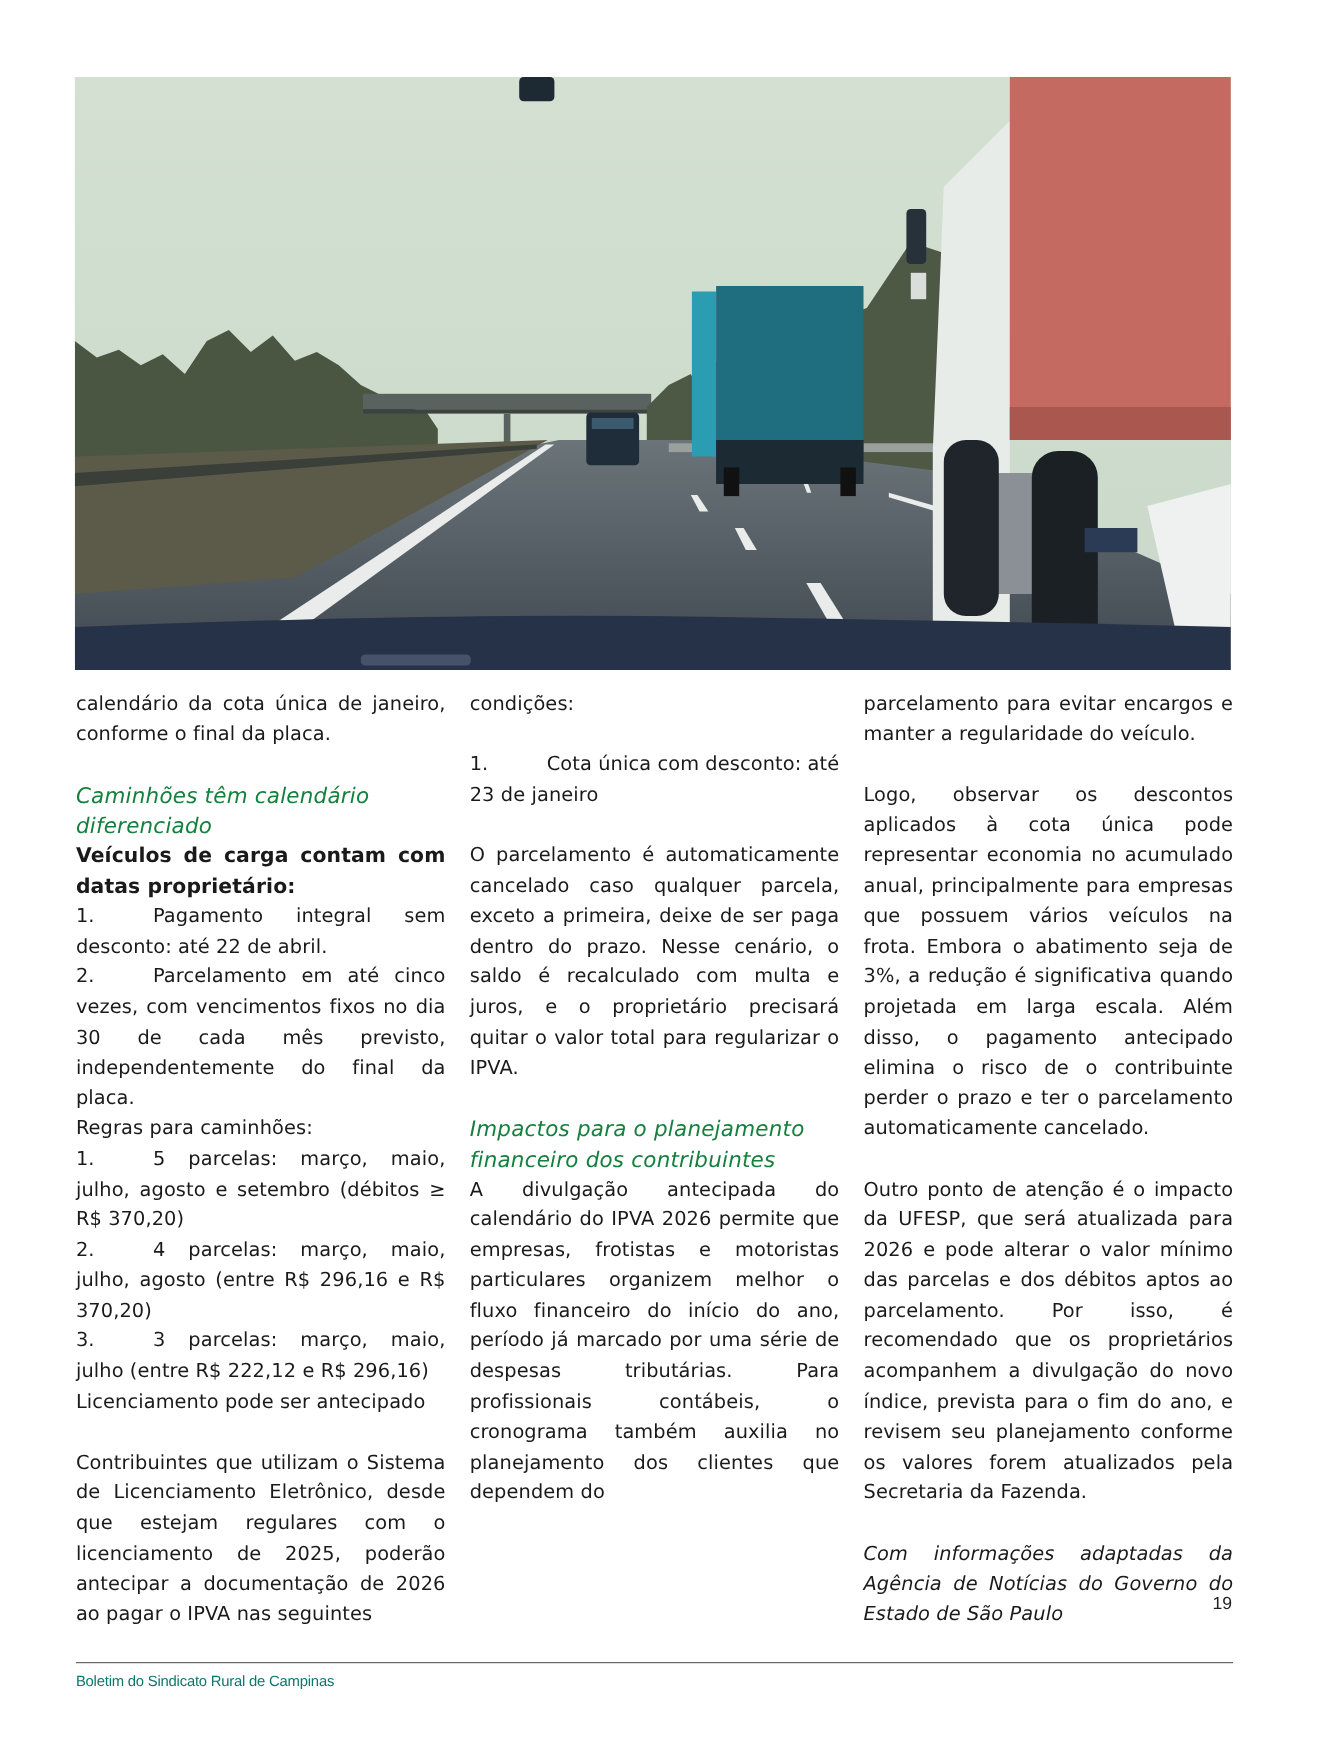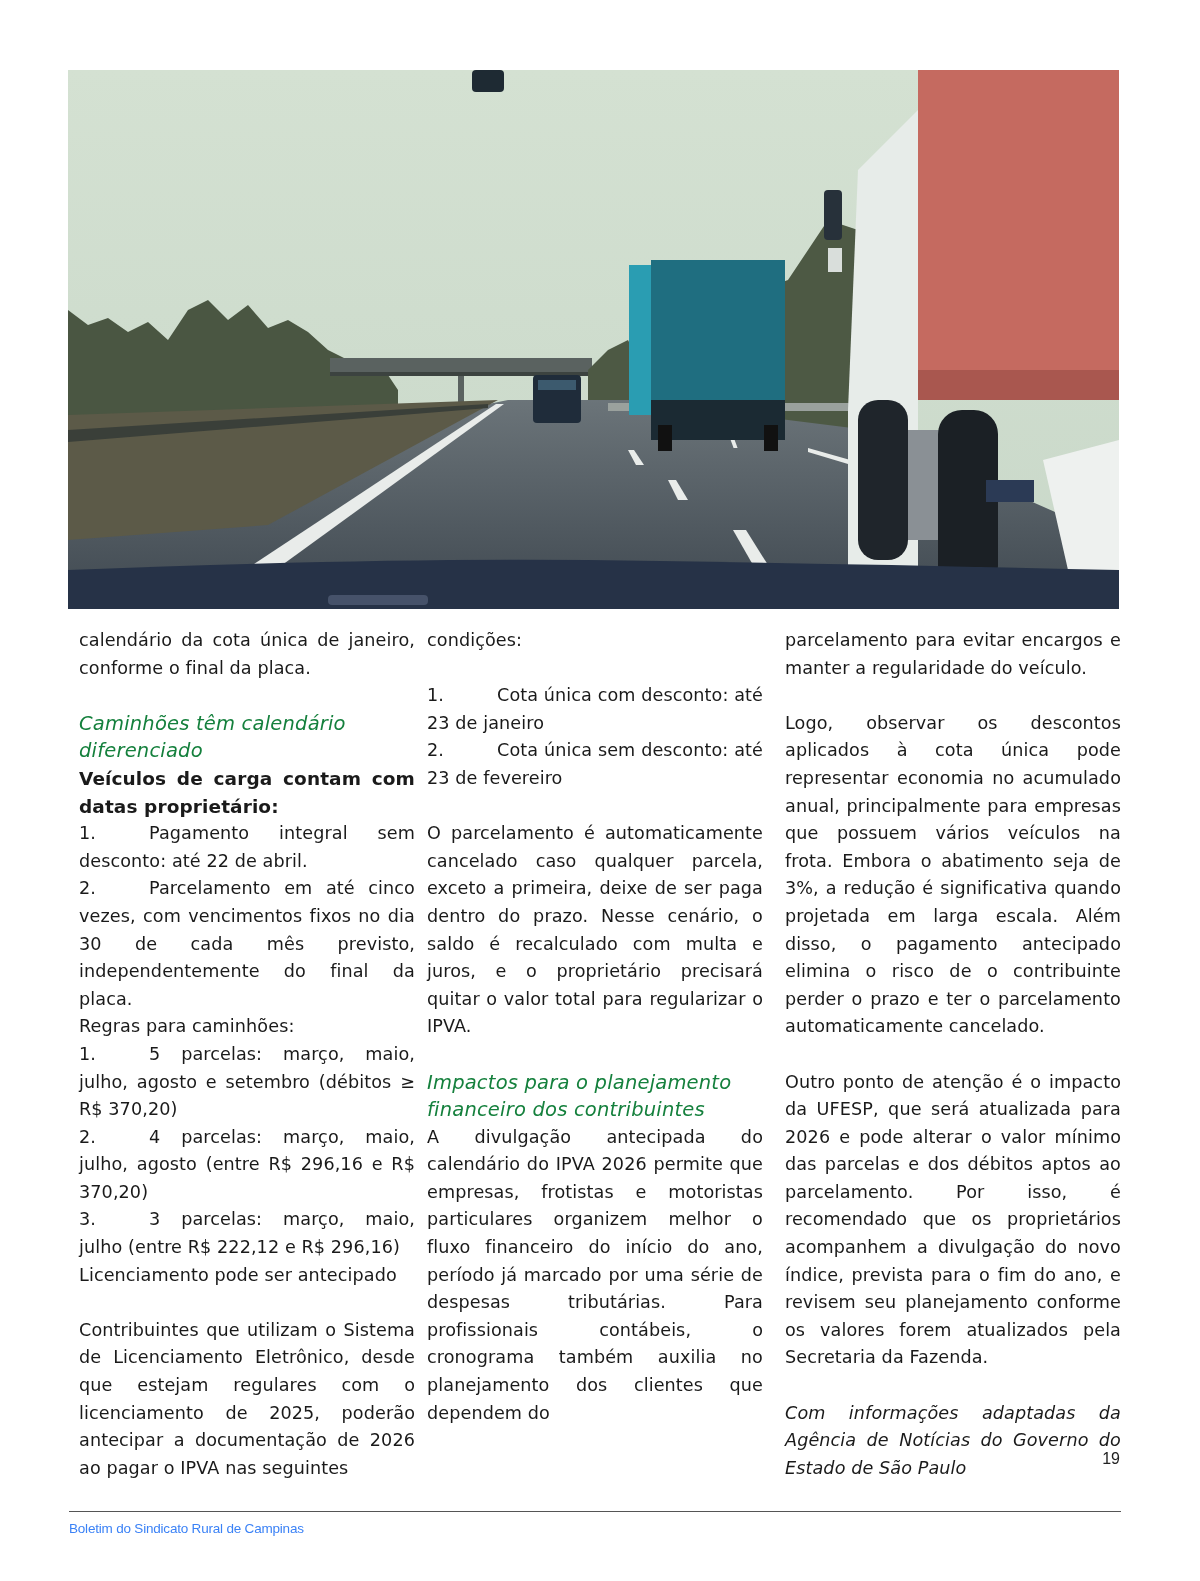--- a/index.html
+++ b/index.html
@@ -7,37 +7,37 @@
          font-family: "DejaVu Sans", "Liberation Sans", sans-serif; color: #1a1a1a; }
 
   
   .photo { position: absolute; left: 68px; top: 70px; width: 1051px; height: 539px; overflow: hidden;
            background: linear-gradient(180deg, #d3e0d0 0%, #cfddcf 45%, #c8d6c8 56%); }
   .photo svg { display: block; width: 100%; height: 100%; }
 
   
   .col { position: absolute; top: 627px; width: 336px; font-size: 17.6px; line-height: 27.6px;
          text-align: justify; letter-spacing: 0.1px; }
-  .col-1 { left: 79px; }
+  .col-1 { left: 69px; }
   .col-2 { left: 427px; }
   .col-3 { left: 785px; }
   .col p { margin: 0; }
   .gap { height: 27.6px; }
   .heading { color: #15803d; font-style: italic; font-weight: normal; font-size: 19.5px;
              line-height: 27.6px; text-align: left; margin: 0; letter-spacing: 0.2px; }
   .subhead { font-weight: bold; font-size: 18.5px; margin: 0; }
   .li { display: block; }
   .li .num { display: inline-block; width: 70px; }
   .source { font-style: italic; }
 
   
   .footer-rule { position: absolute; left: 69px; top: 1511px; width: 1052px; height: 0;
                  border-top: 1.5px solid #555; }
   .footer-left { position: absolute; left: 69px; top: 1521px; font-size: 13.5px;
-                 font-family: "Liberation Sans", sans-serif; color: #3b82f6; letter-spacing: -0.2px; }
+                 font-family: "Liberation Sans", sans-serif; color: #0f766e; letter-spacing: -0.2px; }
   .footer-right { position: absolute; right: 80px; top: 1450px; font-size: 16px;
                   font-family: "Liberation Sans", sans-serif; color: #222; }
 </style>
 </head>
 <body>
 
 <div class="photo">
   <svg viewBox="0 0 1051 539" preserveAspectRatio="none">
     <defs>
       <linearGradient id="sky" x1="0" y1="0" x2="0" y2="1">
@@ -119,21 +119,20 @@
   <p>Licenciamento pode ser antecipado</p>
   <div class="gap"></div>
   <p>Contribuintes que utilizam o Sistema de Licenciamento Eletrônico, desde que estejam regulares com o licenciamento de 2025, poderão antecipar a documentação de 2026 ao pagar o IPVA nas seguintes</p>
 </div>
 
 <div class="col col-2">
   <p>condições:</p>
   <div class="gap"></div>
   <div>
     <p class="li"><span class="num">1.</span><span>Cota única com desconto: até 23 de janeiro</span></p>
-    <p class="li"><span class="num">2.</span><span>Cota única sem desconto: até 23 de fevereiro</span></p>
   </div>
   <div class="gap"></div>
   <p>O parcelamento é automaticamente cancelado caso qualquer parcela, exceto a primeira, deixe de ser paga dentro do prazo. Nesse cenário, o saldo é recalculado com multa e juros, e o proprietário precisará quitar o valor total para regularizar o IPVA.</p>
   <div class="gap"></div>
   <h2 class="heading">Impactos para o planejamento financeiro dos contribuintes</h2>
   <p>A divulgação antecipada do calendário do IPVA 2026 permite que empresas, frotistas e motoristas particulares organizem melhor o fluxo financeiro do início do ano, período já marcado por uma série de despesas tributárias. Para profissionais contábeis, o cronograma também auxilia no planejamento dos clientes que dependem do</p>
 </div>
 
 <div class="col col-3">
   <p>parcelamento para evitar encargos e manter a regularidade do veículo.</p>

